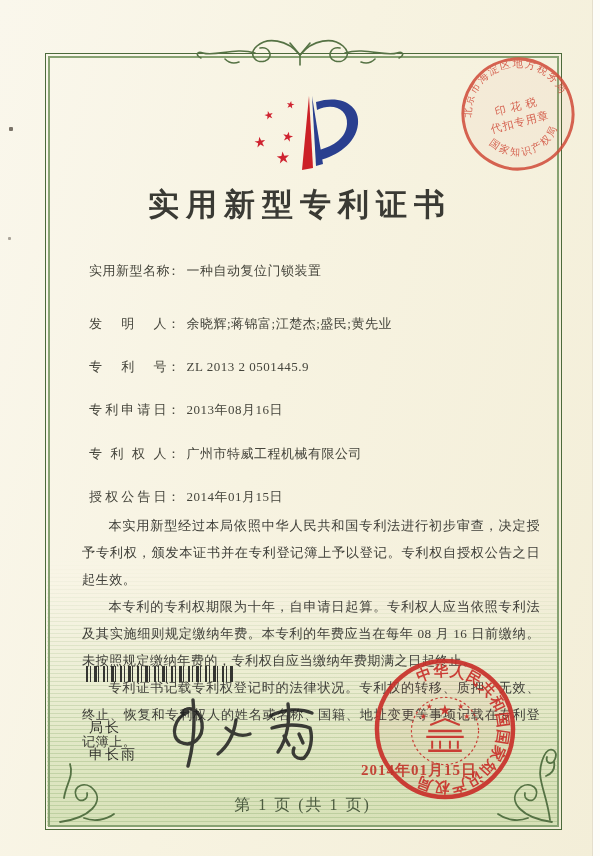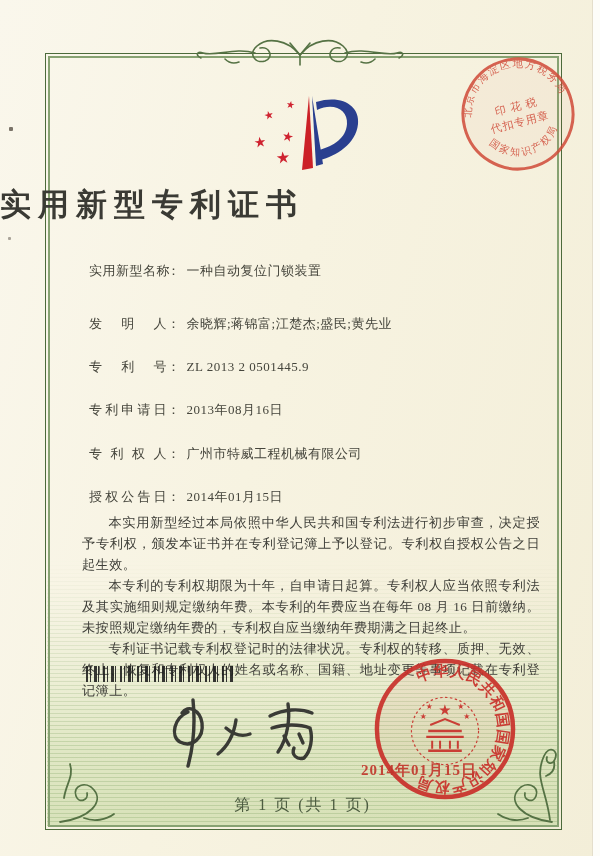--- a/index.html
+++ b/index.html
@@ -23,30 +23,30 @@
 
   .ornament{position:absolute;color:#557244;}
   .orn-top{left:185px;top:35px;}
   .orn-br{left:488px;top:726px;}
   .orn-bl{left:52px;top:758px;transform:scaleX(-1);}
 
   .cert-no{position:absolute;left:77px;top:100px;font-size:15px;letter-spacing:2px;color:#4f4f46;}
   .logo{position:absolute;left:250px;top:88px;width:116px;height:86px;}
   .logo .star{position:absolute;color:#cf2330;line-height:1;}
 
-  .title{position:absolute;left:0;top:184px;width:100%;font-size:31px;font-weight:700;
+  .title{position:absolute;left:0;top:184px;width:100%;text-align:center;font-size:31px;font-weight:700;
     letter-spacing:7px;color:#3a3a34;}
 
   .fields{position:absolute;left:76px;top:262px;width:440px;font-size:13px;color:#45453c;}
   .frow{position:absolute;left:0;white-space:nowrap;letter-spacing:.5px;margin-left:13px;}
   .frow.f0{top:0;} .frow.f1{top:53px;} .frow.f2{top:96px;} .frow.f3{top:139px;} .frow.f4{top:183px;} .frow.f5{top:226px;}
   .flabel{display:inline-block;width:78px;text-align-last:justify;text-align:justify;vertical-align:bottom;}
   .fcolon{display:inline-block;margin-right:6px;}
 
-  .body-text{position:absolute;left:82px;top:512px;width:458px;font-size:13.2px;line-height:21px;
+  .body-text{position:absolute;left:82px;top:512px;width:458px;font-size:13.2px;line-height:27px;
     color:#40403a;text-align:justify;letter-spacing:.4px;}
   .body-text p{margin:0;text-indent:2em;}
 
   .barcode{position:absolute;left:86px;top:666px;width:148px;height:16px;opacity:.88;
     background:repeating-linear-gradient(90deg,#1c1c1c 0 2px,transparent 2px 4px,#1c1c1c 4px 5px,transparent 5px 8px,#1c1c1c 8px 11px,transparent 11px 12px,#1c1c1c 12px 13px,transparent 13px 17px);}
 
   .signoff{position:absolute;left:89px;top:714px;font-size:14px;line-height:27px;color:#33332e;letter-spacing:2px;}
   .signature{position:absolute;left:158px;top:696px;}
 
   .seal{position:absolute;left:371px;top:653px;opacity:.92;}
@@ -135,20 +135,24 @@
   </div>
 
   <div class="body-text">
     <p>本实用新型经过本局依照中华人民共和国专利法进行初步审查，决定授予专利权，颁发本证书并在专利登记簿上予以登记。专利权自授权公告之日起生效。</p>
     <p>本专利的专利权期限为十年，自申请日起算。专利权人应当依照专利法及其实施细则规定缴纳年费。本专利的年费应当在每年 08 月 16 日前缴纳。未按照规定缴纳年费的，专利权自应当缴纳年费期满之日起终止。</p>
     <p>专利证书记载专利权登记时的法律状况。专利权的转移、质押、无效、终止、恢复和专利权人的姓名或名称、国籍、地址变更等事项记载在专利登记簿上。</p>
   </div>
 
   <div class="barcode"></div>
 
+  <div class="signoff">
+    <div>局长</div>
+    <div>申长雨</div>
+  </div>
 
   <svg class="signature" width="180" height="80" viewBox="0 0 180 80">
     <g fill="none" stroke="#1e1e1e" stroke-width="3.4" stroke-linecap="round" opacity="0.85">
       <path d="M30,16 C16,22 12,40 22,46 C34,52 46,42 44,27 C42,14 30,8 24,17"></path>
       <path d="M35,4 C37,24 36,48 30,70"></path>
       <path d="M78,24 C76,38 70,50 60,58"></path>
       <path d="M68,32 C76,39 84,41 92,38"></path>
       <path d="M112,20 C126,13 142,12 154,17"></path>
       <path d="M130,8 C132,22 130,42 120,56"></path>
       <path d="M114,32 C126,28 142,28 152,32 C155,42 153,55 146,62 C139,64 133,59 136,52"></path>

